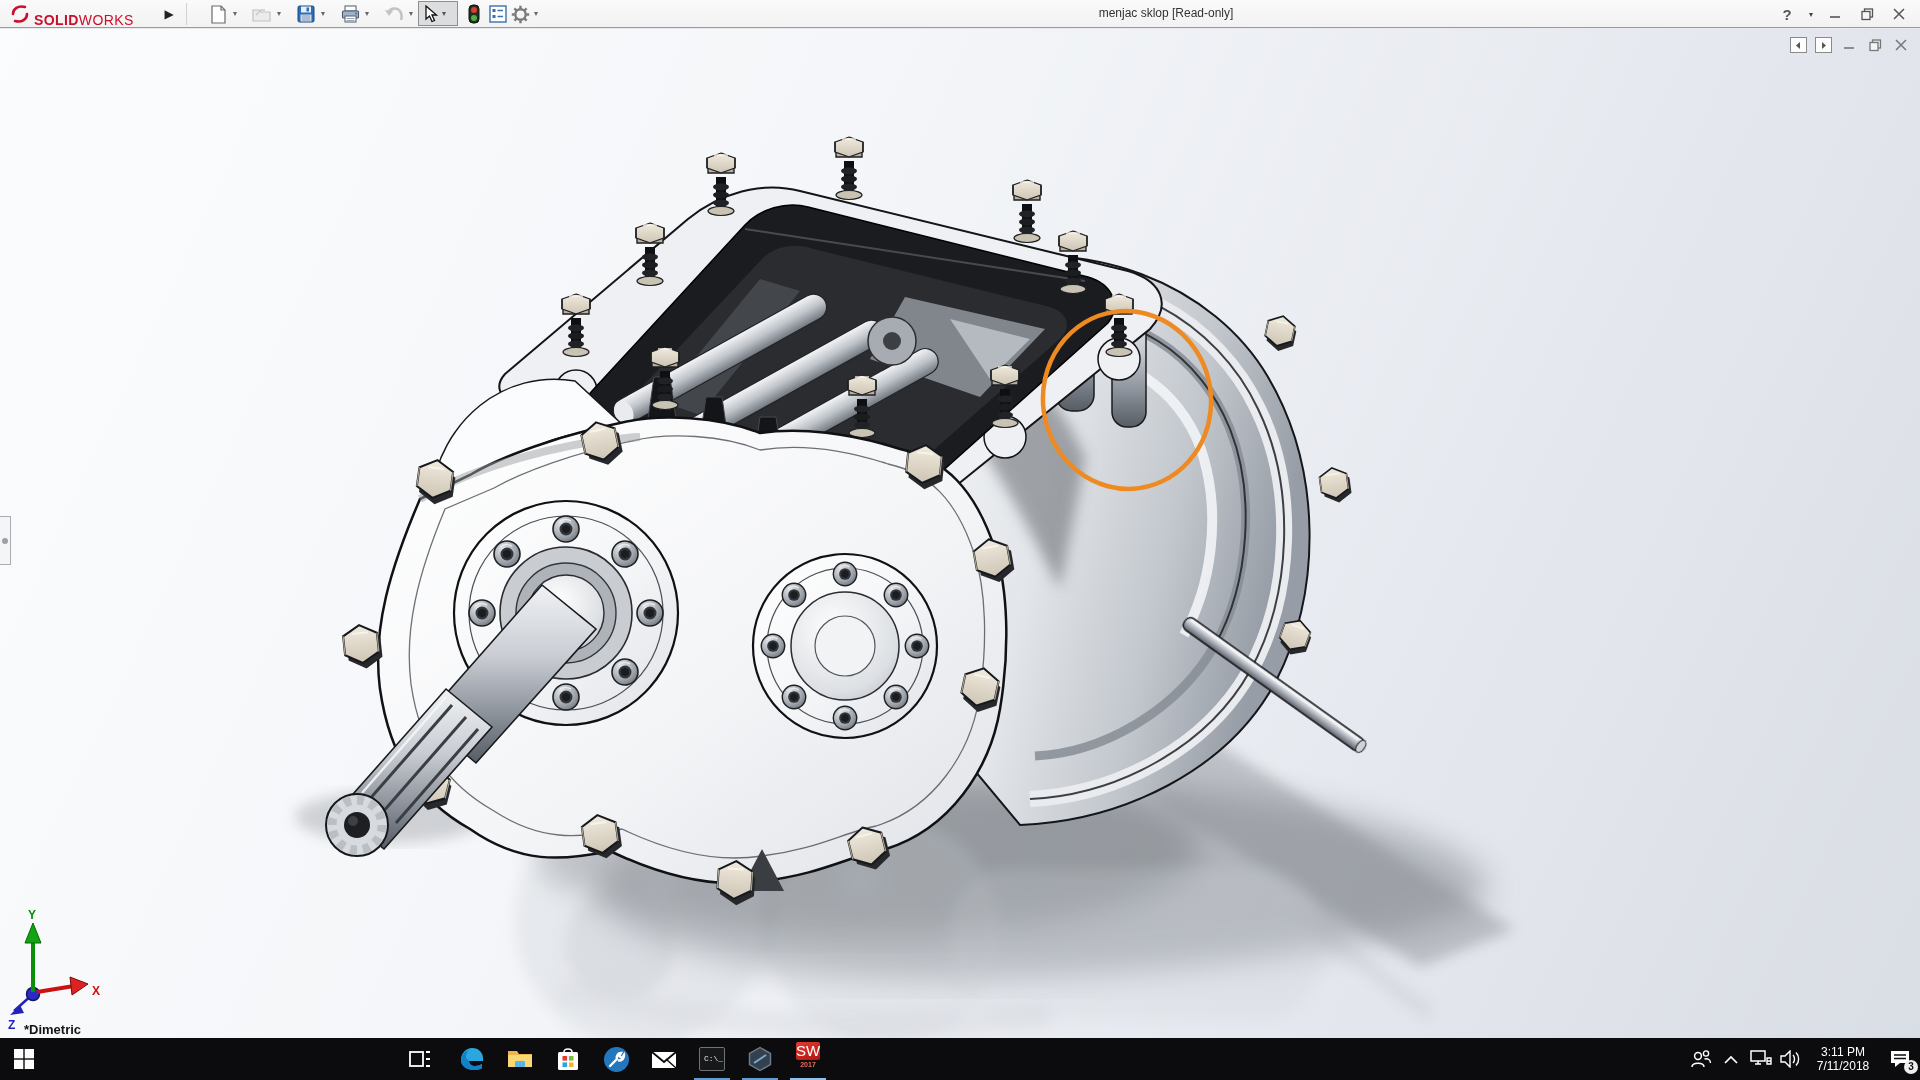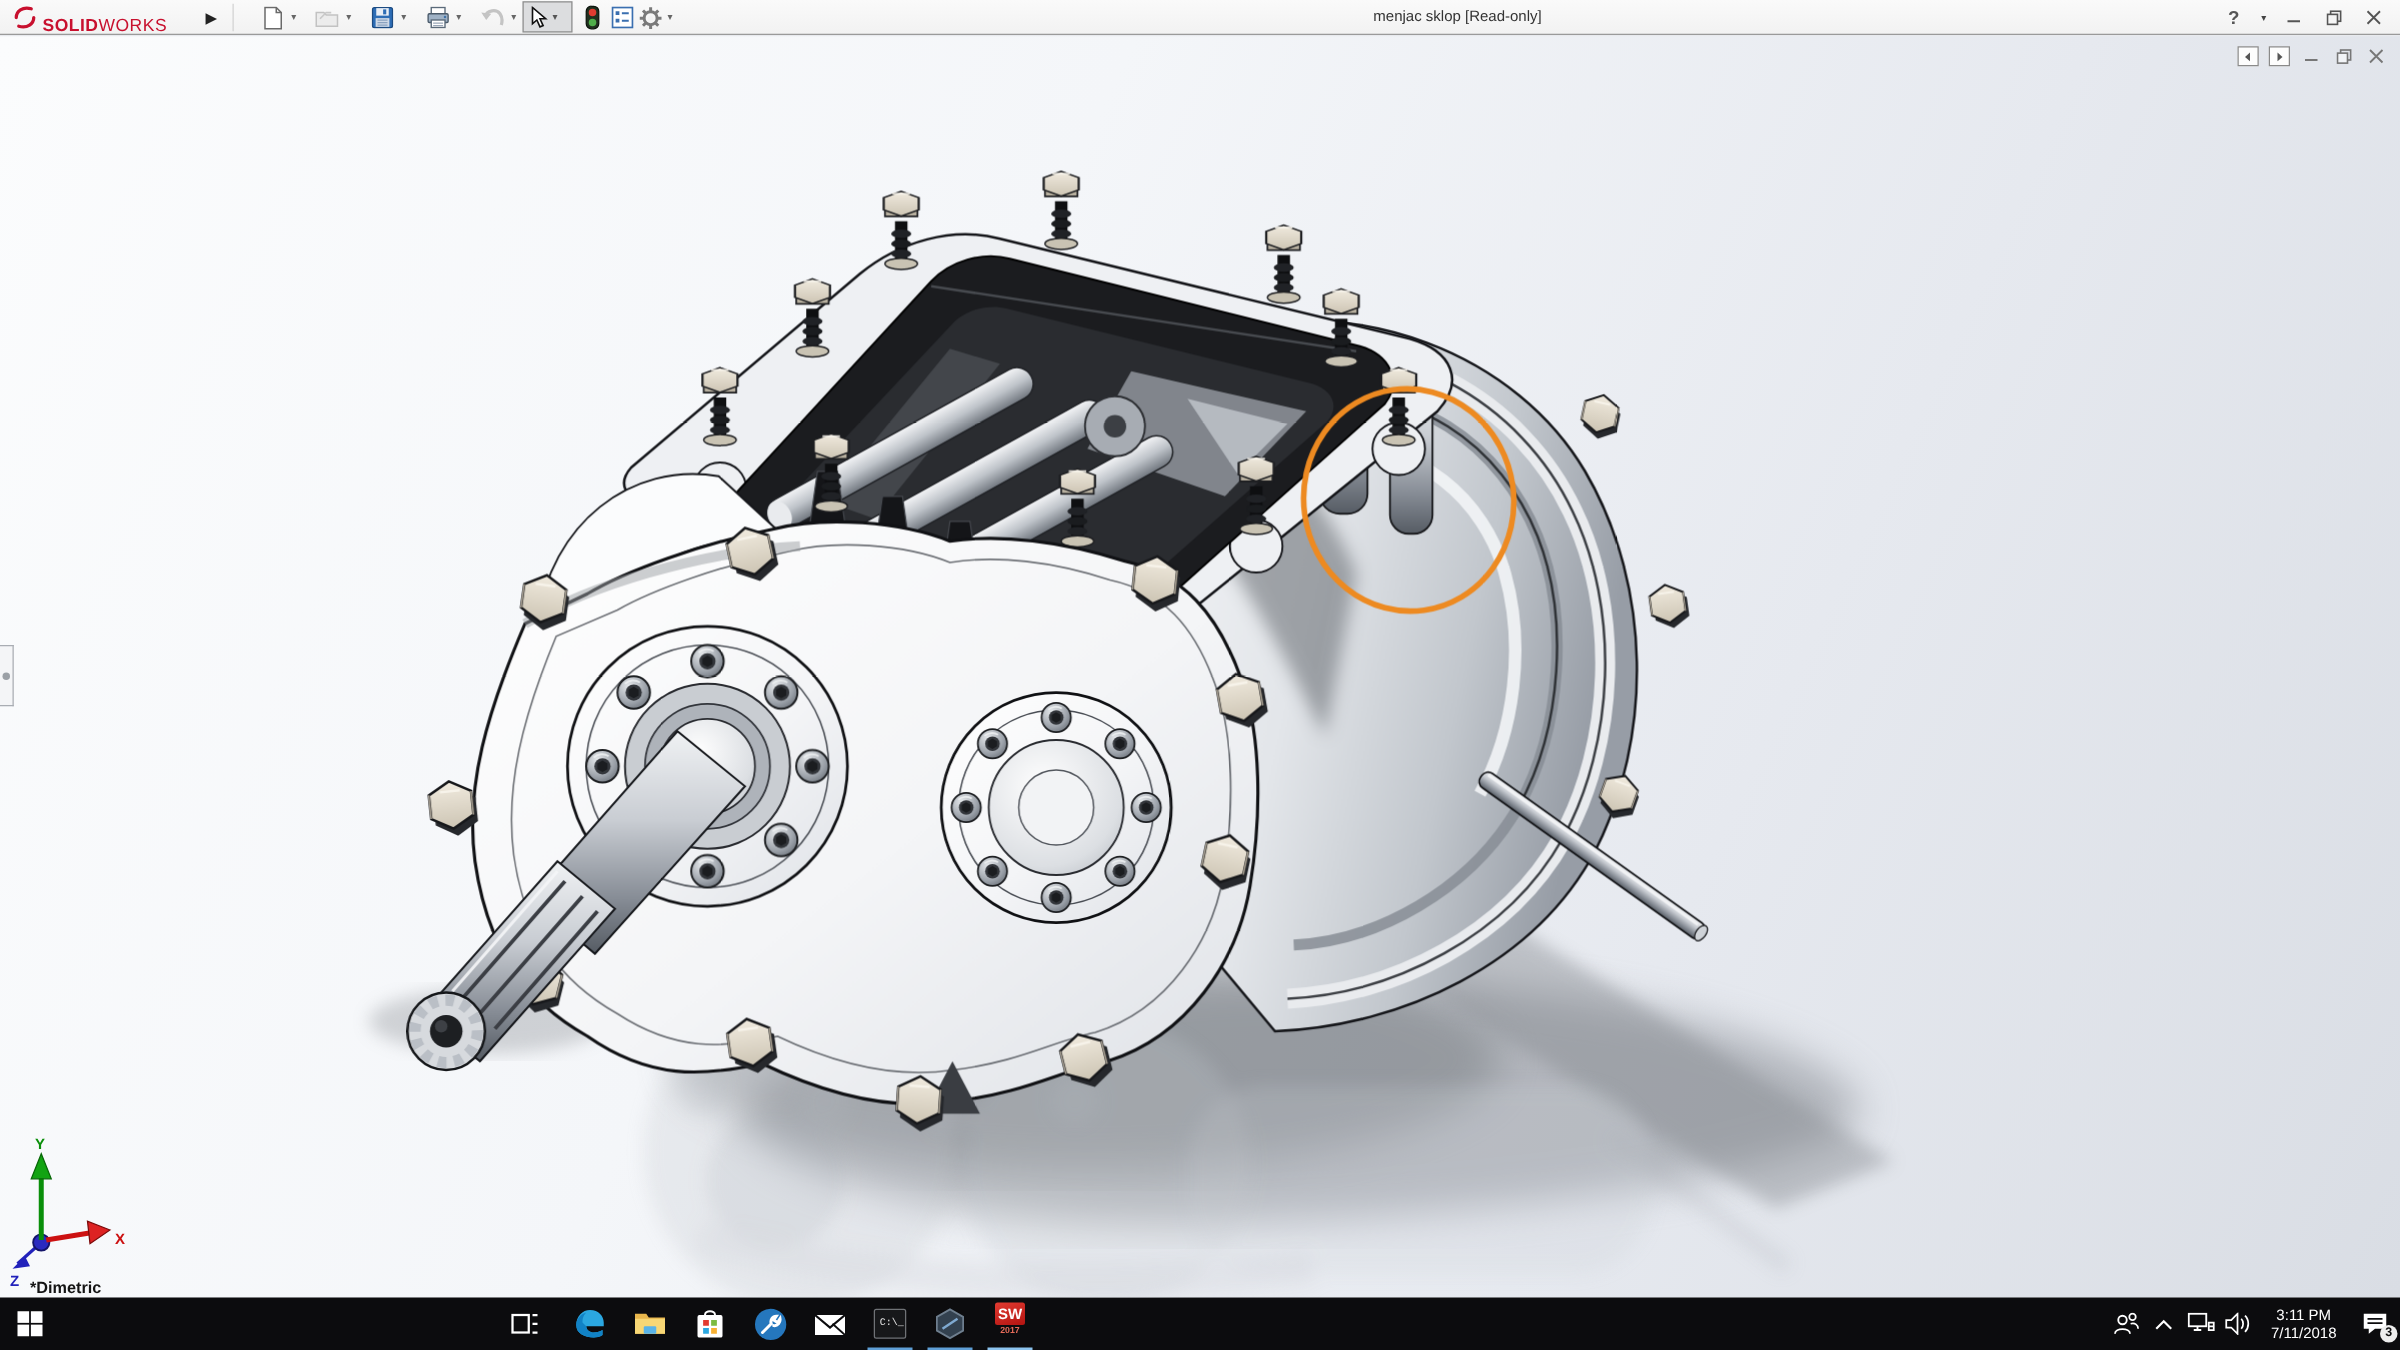--- a/index.html
+++ b/index.html
@@ -39,21 +39,21 @@
   .cortana { margin:0 10px 0 12px; }
   .mic { margin:0 10px; }
   .tb-icon { position:absolute; top:0; width:44px; height:42px; display:flex; align-items:center; justify-content:center; }
   .underline { position:absolute; bottom:0; left:4px; width:36px; height:2px; background:#5f9fd6; }
   .underline.active { background:#8cc3ee; }
   .tray { position:absolute; right:0; top:0; height:42px; display:flex; align-items:center; }
   .tray-item { width:30px; height:42px; display:flex; align-items:center; justify-content:center; }
   .clock { width:74px; text-align:center; color:#fff; font-size:12px; line-height:14px; }
   .badge { position:absolute; width:14px; height:14px; border-radius:50%; background:#eee; color:#111; font-size:10px; line-height:14px; text-align:center; right:2px; bottom:6px; font-weight:bold; }
   .sw-ico { position:relative; width:30px; height:34px; text-align:center; }
-  .sw-cube { width:24px; height:18px; margin:0 auto; background:linear-gradient(160deg,#e23b31,#b31411); border-radius:2px; color:#fff; font-weight:bold; font-size:12px; line-height:18px; }
+  .sw-cube { width:24px; height:18px; margin:0 auto; background:linear-gradient(160deg,#e23b31,#b31411); border-radius:2px; color:#fff; font-weight:normal; font-size:15px; line-height:18px; }
   .sw-year { font-size:7px; color:#e86c5a; line-height:9px; font-weight:bold; }
   .cmd-ico { width:26px; height:24px; background:#17181a; border:1px solid #6f7276; border-radius:2px; color:#e8e8e8; font-family:"Liberation Mono",monospace; font-size:8px; line-height:22px; text-align:center; padding-left:3px; }
   .hex-ico { width:26px; height:26px; }
 </style>
 </head>
 <body>
 
 <div class="titlebar">
   <div class="brand">
     <svg width="20" height="20" viewBox="0 0 20 20">

